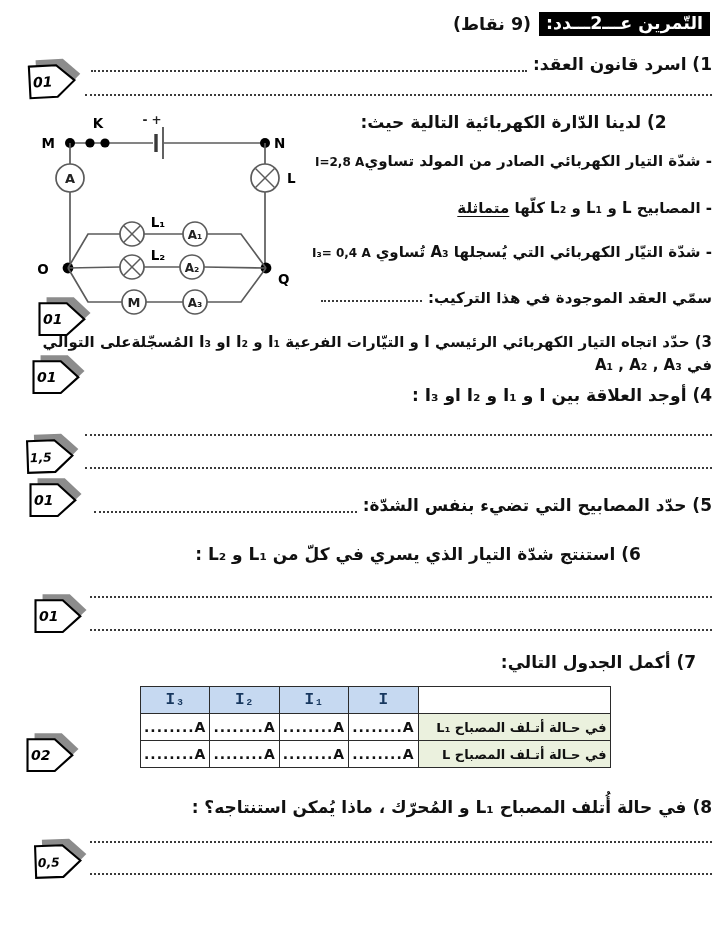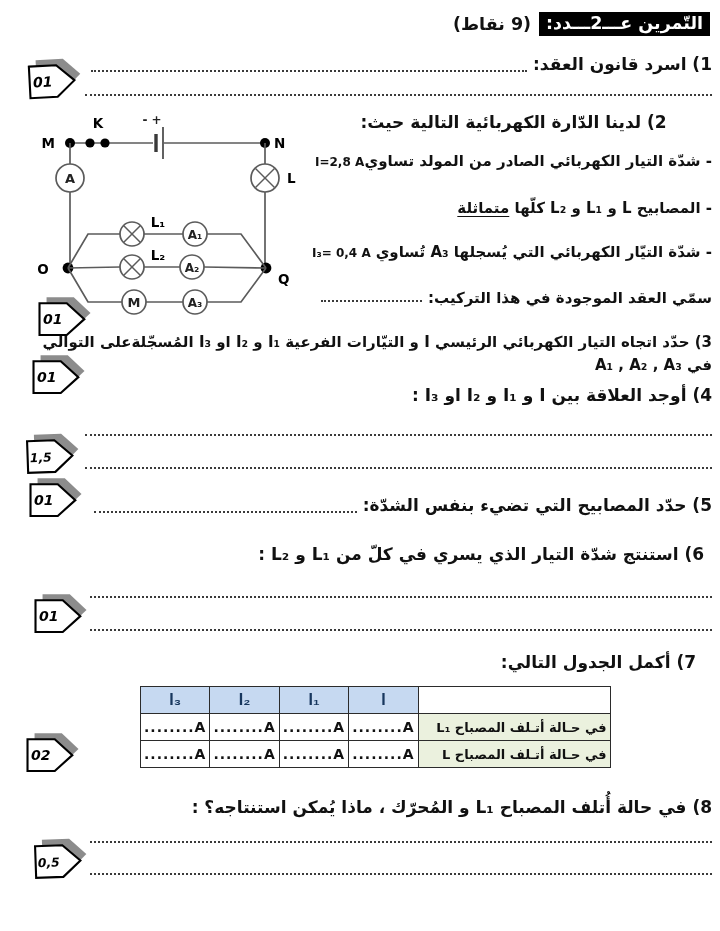--- a/index.html
+++ b/index.html
@@ -21,21 +21,21 @@
   .latin{direction:ltr;font-weight:700;font-size:12px;white-space:nowrap;}
   .u{text-decoration:underline;text-underline-offset:3px;}
   
   .badge{position:absolute;width:58px;height:47px;}
   .badge text{font-style:italic;font-weight:700;font-size:16px;font-family:"DejaVu Sans",sans-serif;}
   
   table.tbl{border-collapse:collapse;direction:rtl;table-layout:fixed;}
   table.tbl td{border:1.6px solid #2b2b2b;height:26px;padding:0 3px;font-weight:700;}
   td.corner{border:none;background:#fff;}
   td.h{background:#c6d9f1;color:#17375e;text-align:center;
-       font-family:Liberation Sans, sans-serif;font-size:16px;}
+       font-family:Liberation Mono, monospace;font-size:16px;}
   td.lab{background:#ebf1de;font-size:13px;text-align:right;direction:rtl;}
   td.val{direction:ltr;text-align:center;font-size:14px;letter-spacing:1px;}
   svg .wire{stroke:#5b5b5b;stroke-width:1.7;fill:none;}
   svg .comp{stroke:#5b5b5b;stroke-width:1.7;fill:#fff;}
   svg .xl{stroke:#5b5b5b;stroke-width:1.5;}
   svg .lbl{font-weight:700;font-size:13.5px;fill:#000;font-family:"DejaVu Sans",sans-serif;}
   svg .inlbl{font-weight:700;font-size:12px;fill:#222;font-family:"DejaVu Sans",sans-serif;}
 </style>
 </head>
 <body>
@@ -147,21 +147,21 @@
   </div>
 
   <div class="abs dotline" style="top:434px;left:85px;width:627px;"></div>
   <div class="abs dotline" style="top:467px;left:85px;width:627px;"></div>
 
   <div class="abs row ar qline" style="top:493px;left:88px;right:8px;">
     <span>5) حدّد المصابيح التي تضيء بنفس الشدّة:</span>
     <span class="leader"></span>
   </div>
 
-  <div class="abs ar qline" style="top:542px;left:120px;right:16px;">
+  <div class="abs ar qline" style="top:542px;left:120px;right:4px;text-align:center;">
     <span>6) استنتج شدّة التيار الذي يسري في كلّ من L₁ و L₂ :</span>
   </div>
   <div class="abs dotline" style="top:596px;left:90px;width:622px;"></div>
   <div class="abs dotline" style="top:629px;left:90px;width:622px;"></div>
 
   <div class="abs ar qline" style="top:650px;left:120px;right:24px;">
     <span>7) أكمل الجدول التالي:</span>
   </div>
   <table class="tbl abs" style="top:686px;left:140px;">
     <colgroup>

